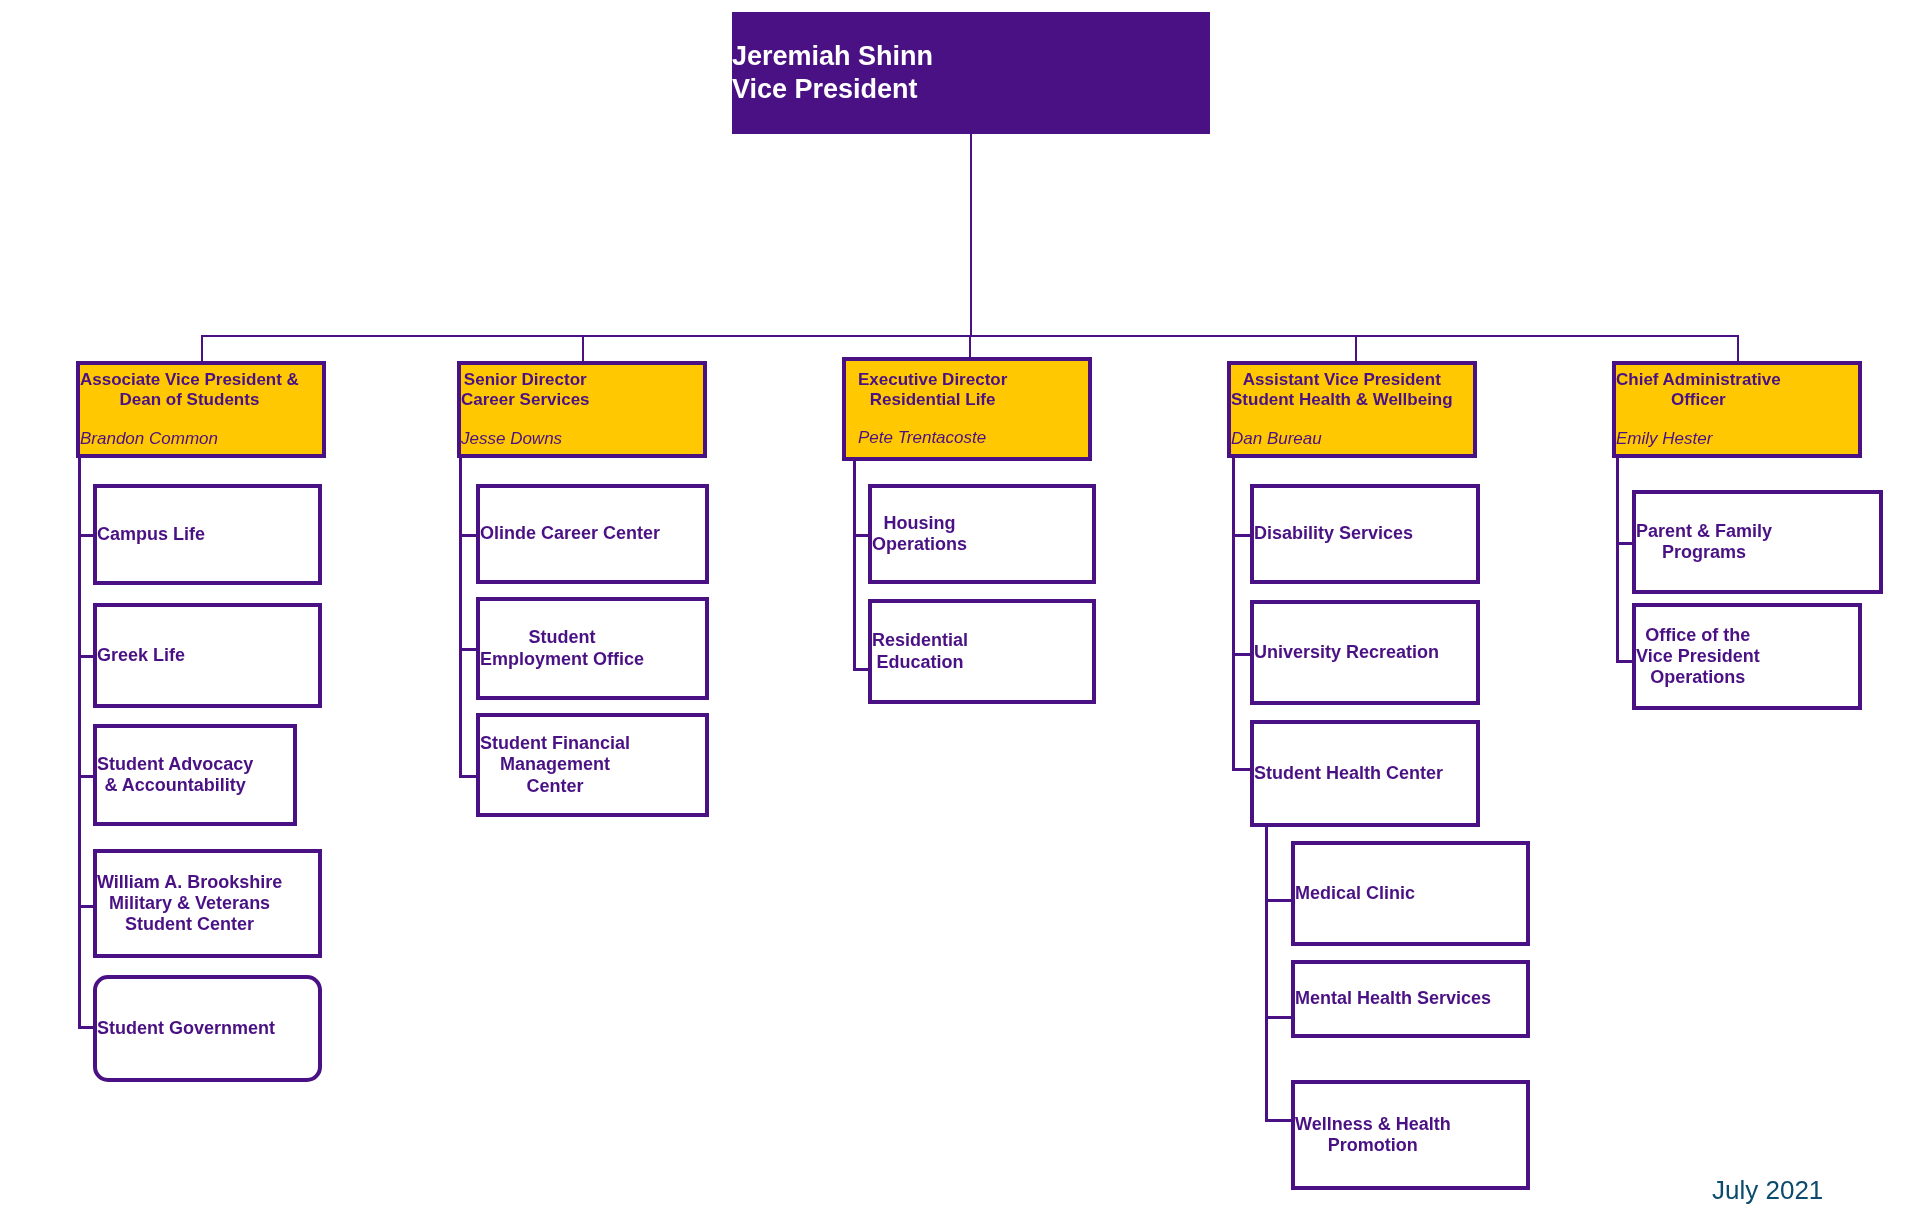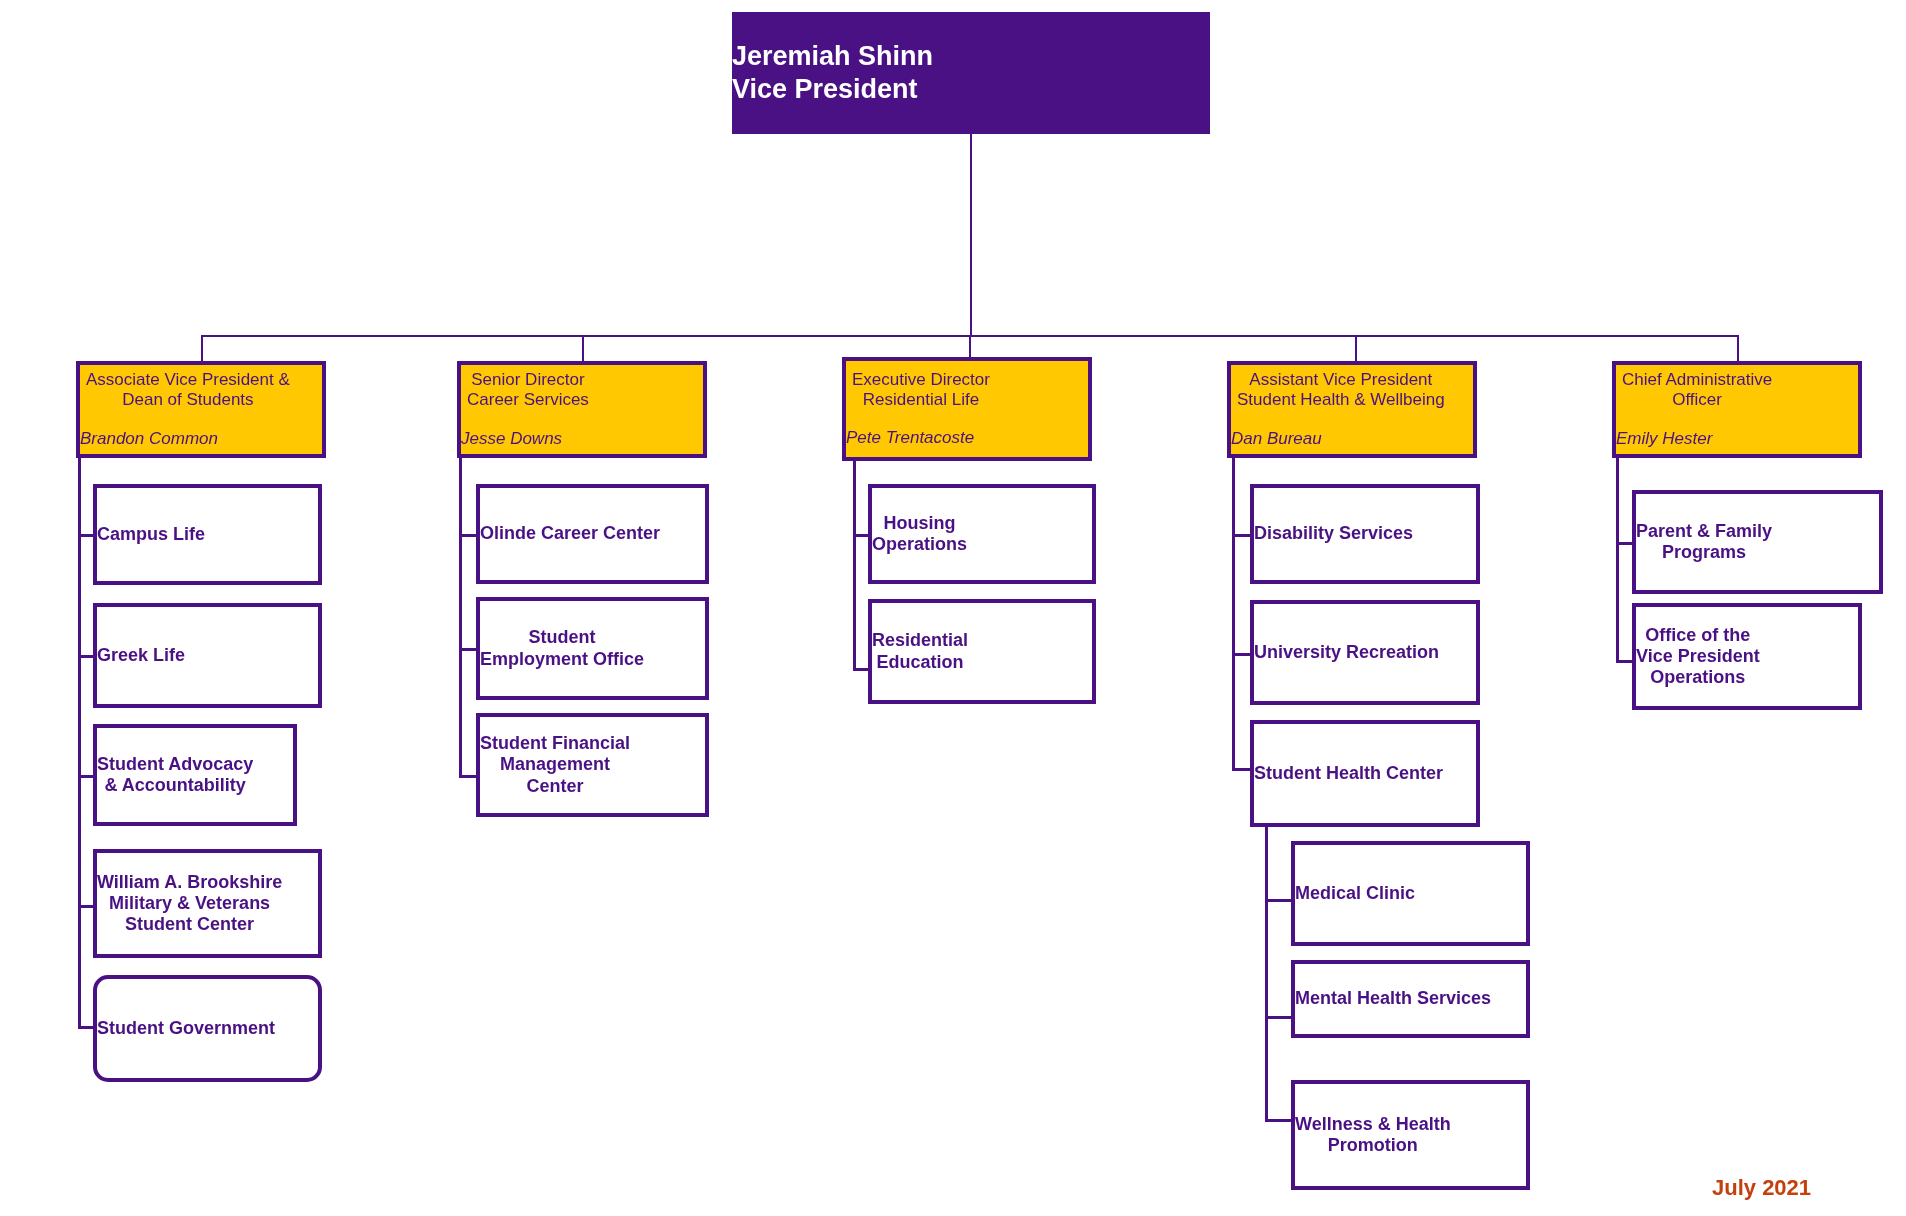--- a/index.html
+++ b/index.html
@@ -39,23 +39,22 @@
     font-size: 27px;
     line-height: 1.22;
   }
   .node.root .title-line { display: block; }
 
   .node.unit {
     background: #ffc800;
     font-size: 17px;
   }
   .node.unit .role {
-    font-weight: normal;
+    font-weight: bold;
     white-space: pre-line;
-    margin-left: 6px;
   }
   .node.unit .person {
     font-style: italic;
     font-weight: normal;
     margin-top: 18px;
   }
 
   .node.leaf {
     background: #ffffff;
     font-size: 18px;
@@ -69,23 +68,23 @@
     background: #4a1184;
   }
   .conn.v { width: 2px; }
   .conn.h { height: 2px; }
   .conn.thick-v { width: 3px; }
   .conn.thick-h { height: 3px; }
 
   
   #date-stamp {
     position: absolute;
-    color: #c2410c;
-    font-size: 22px;
-    font-weight: bold;
+    color: #0c4a6e;
+    font-size: 26px;
+    font-weight: normal;
     white-space: nowrap;
   }
 </style>
 </head>
 <body>
 
 <div id="chart-root">
 
   <div class="node root" style="left:732px; top:12px; width:478px; height:122px;">
     <span class="title-line">Jeremiah Shinn</span>
@@ -157,21 +156,21 @@
 Employment Office</span>
   </div>
 
   <div class="conn thick-h" style="left:459px; top:775px; width:19px; height:3px;"></div>
   <div class="node leaf" style="left:476px; top:713px; width:233px; height:104px;">
     <span>Student Financial
 Management
 Center</span>
   </div>
 
-  <div class="node unit" style="left:842px; top:357px; width:250px; height:104px;">
+  <div class="node unit" style="left:842px; top:357px; width:250px; height:104px;padding-left:12px;">
     <span class="role">Executive Director
 Residential Life</span>
     <span class="person">Pete Trentacoste</span>
   </div>
 
   <div class="conn thick-v" style="left:853px; top:461px; width:3px; height:209px;"></div>
 
   <div class="conn thick-h" style="left:853px; top:534px; width:17px; height:3px;"></div>
   <div class="node leaf" style="left:868px; top:484px; width:228px; height:100px;">
     <span>Housing

